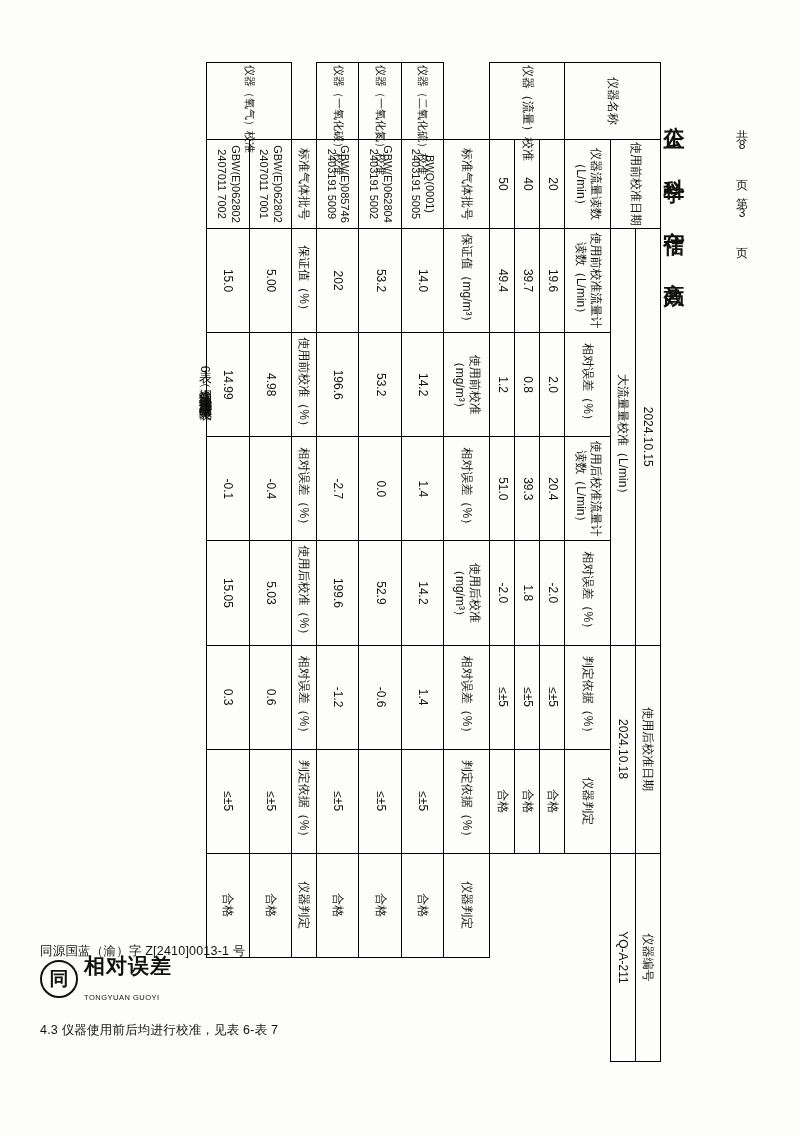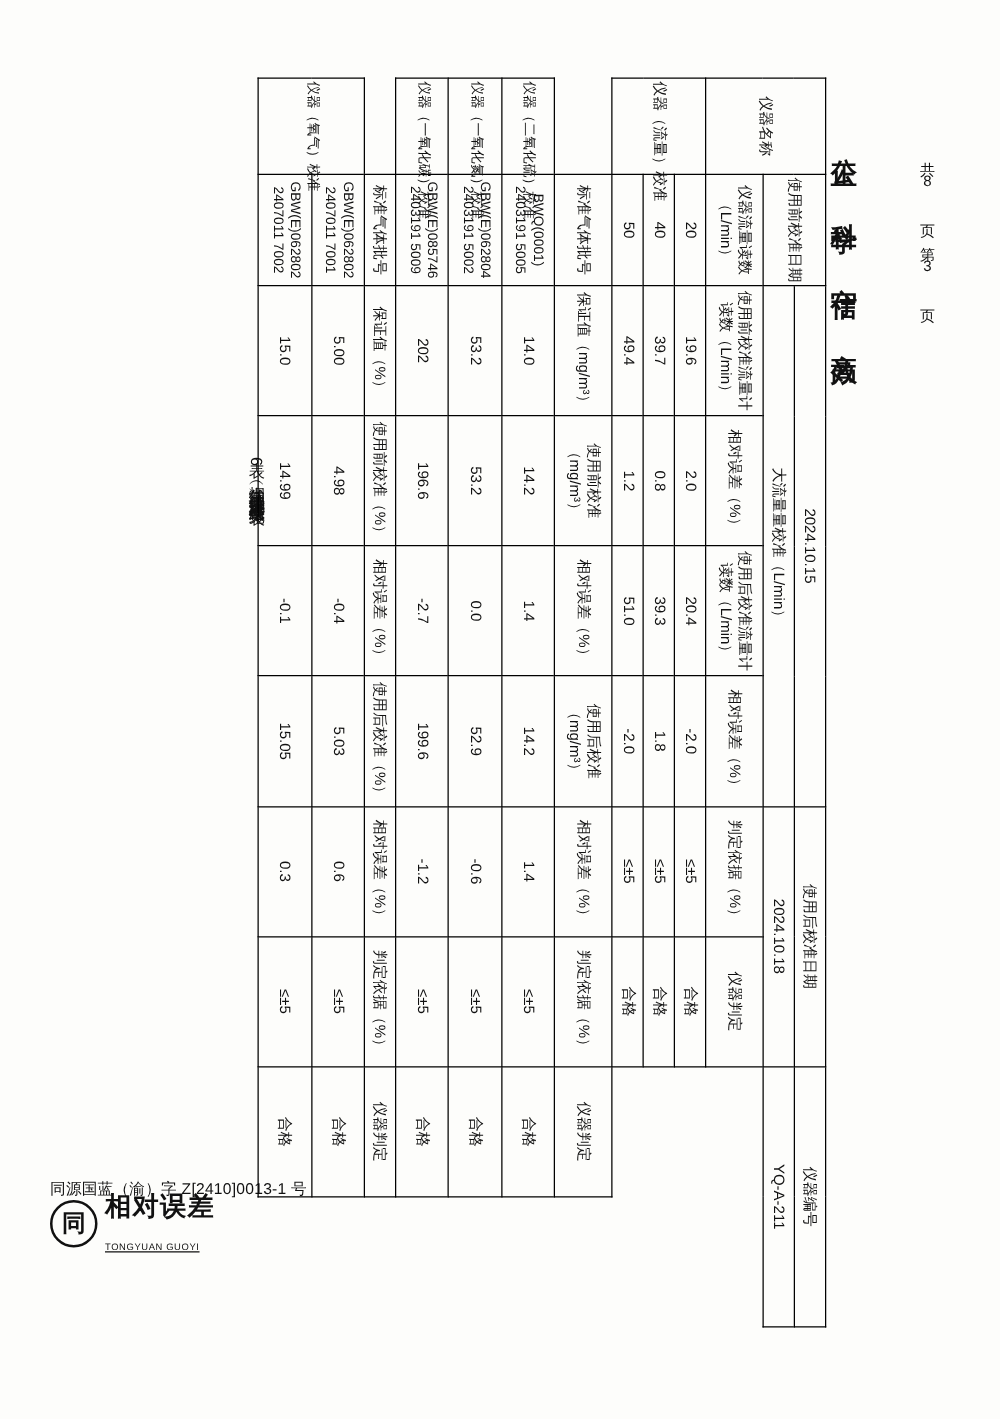--- a/index.html
+++ b/index.html
@@ -53,21 +53,21 @@
     border:2px solid #111;
     display:flex;align-items:center;justify-content:center;
     font-size:19px;font-weight:bold;
     margin-right:6px;
     flex:none;
   }
   .logo-cn{
     font-size:21px;font-weight:bold;letter-spacing:1px;line-height:1;
   }
   .logo-en{
-    font-size:7.5px;letter-spacing:.5px;margin-top:17px;text-decoration:underline;
+    font-size:7.5px;letter-spacing:.5px;margin-top:17px;
   }
 
   .doc-line1{
     position:absolute;left:40px;top:943px;
     font-size:12.5px;letter-spacing:.2px;white-space:nowrap;
   }
   .doc-line2{
     position:absolute;left:40px;top:1022px;
     font-size:12.5px;letter-spacing:.2px;white-space:nowrap;
   }
@@ -122,20 +122,21 @@
 
   <div class="logo-wrap">
     <div class="logo-mark">同</div>
     <div>
       <div class="logo-cn">相对误差</div>
       <div class="logo-en">TONGYUAN GUOYI</div>
     </div>
   </div>
 
   <div class="doc-line1">同源国蓝（渝）字 Z[2410]0013-1 号</div>
+  <div class="doc-line2">4.3  仪器使用前后均进行校准，见表 6-表 7</div>
   <div class="tbl-caption">表 6 烟尘（气）测试仪流量及浓度校准结果一览表</div>
 
   <div class="table-host">
     <table class="main">
 
       <tbody>
           <tr>
         <td rowspan="3" style="width:72px" class="nm">仪器名称</td>
         <td rowspan="2" style="width:84px" class="nm">使用前校准日期</td>
         <td colspan="4" class="nm">2024.10.15</td>

